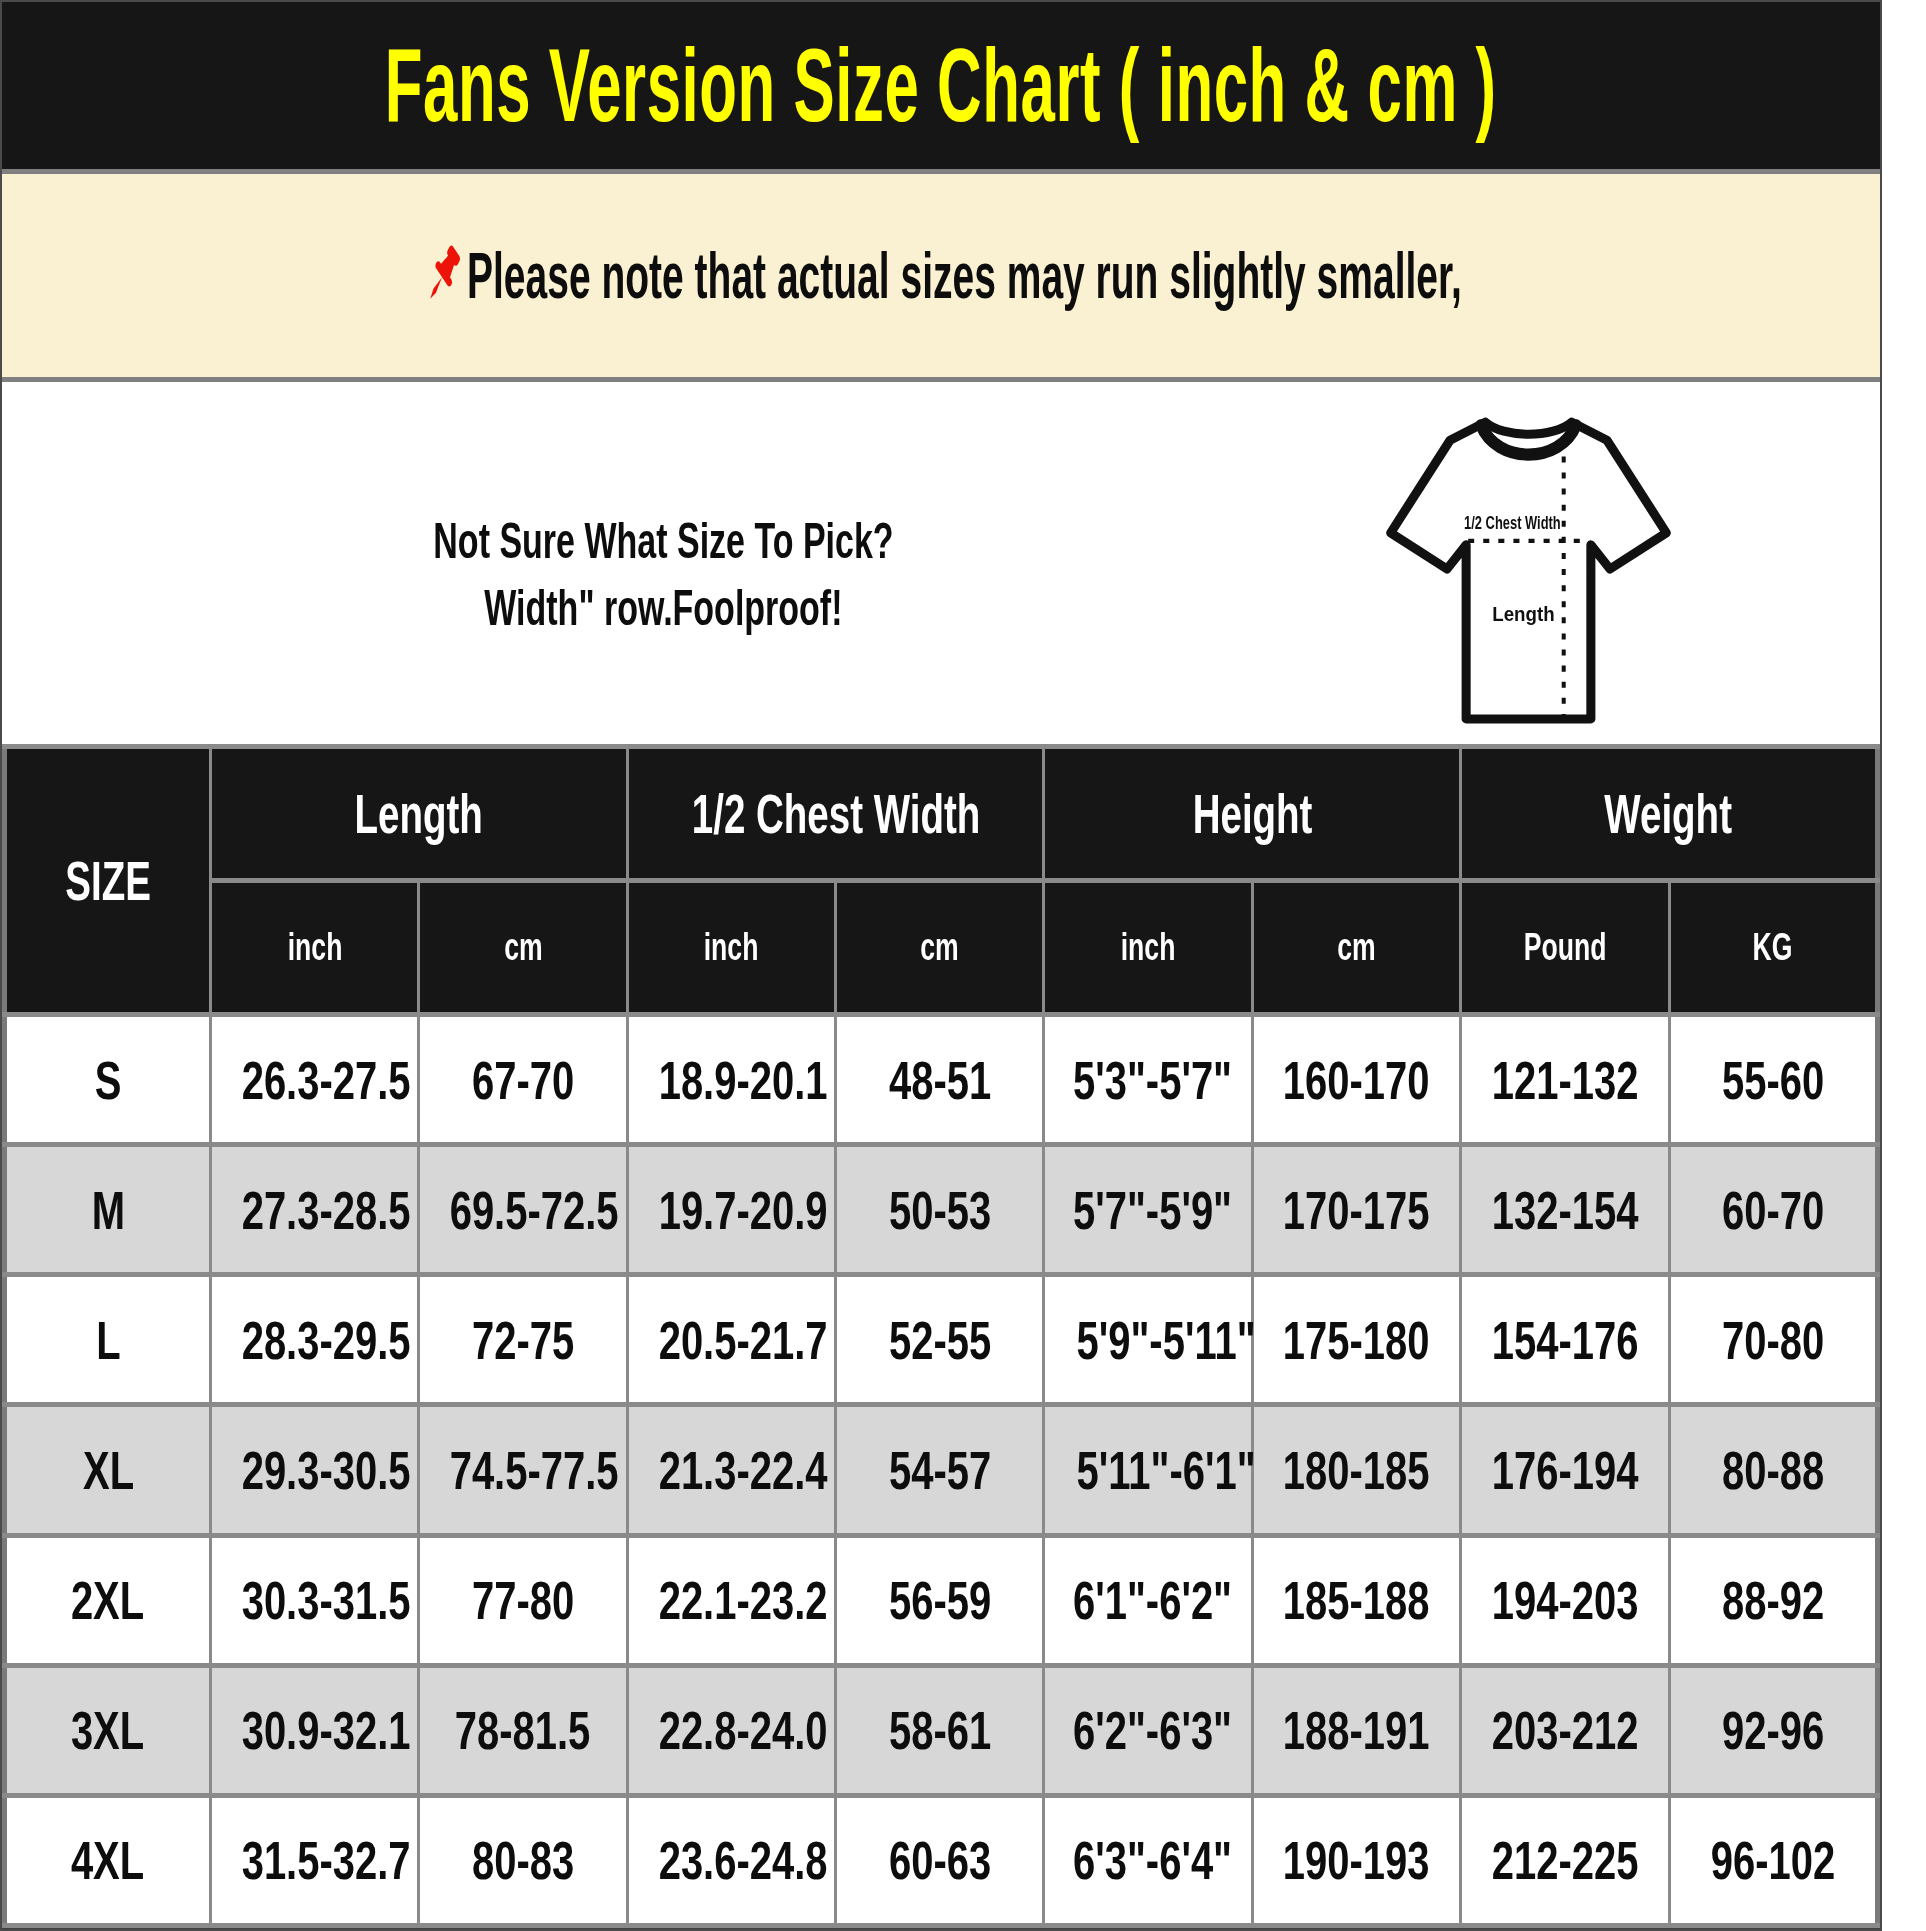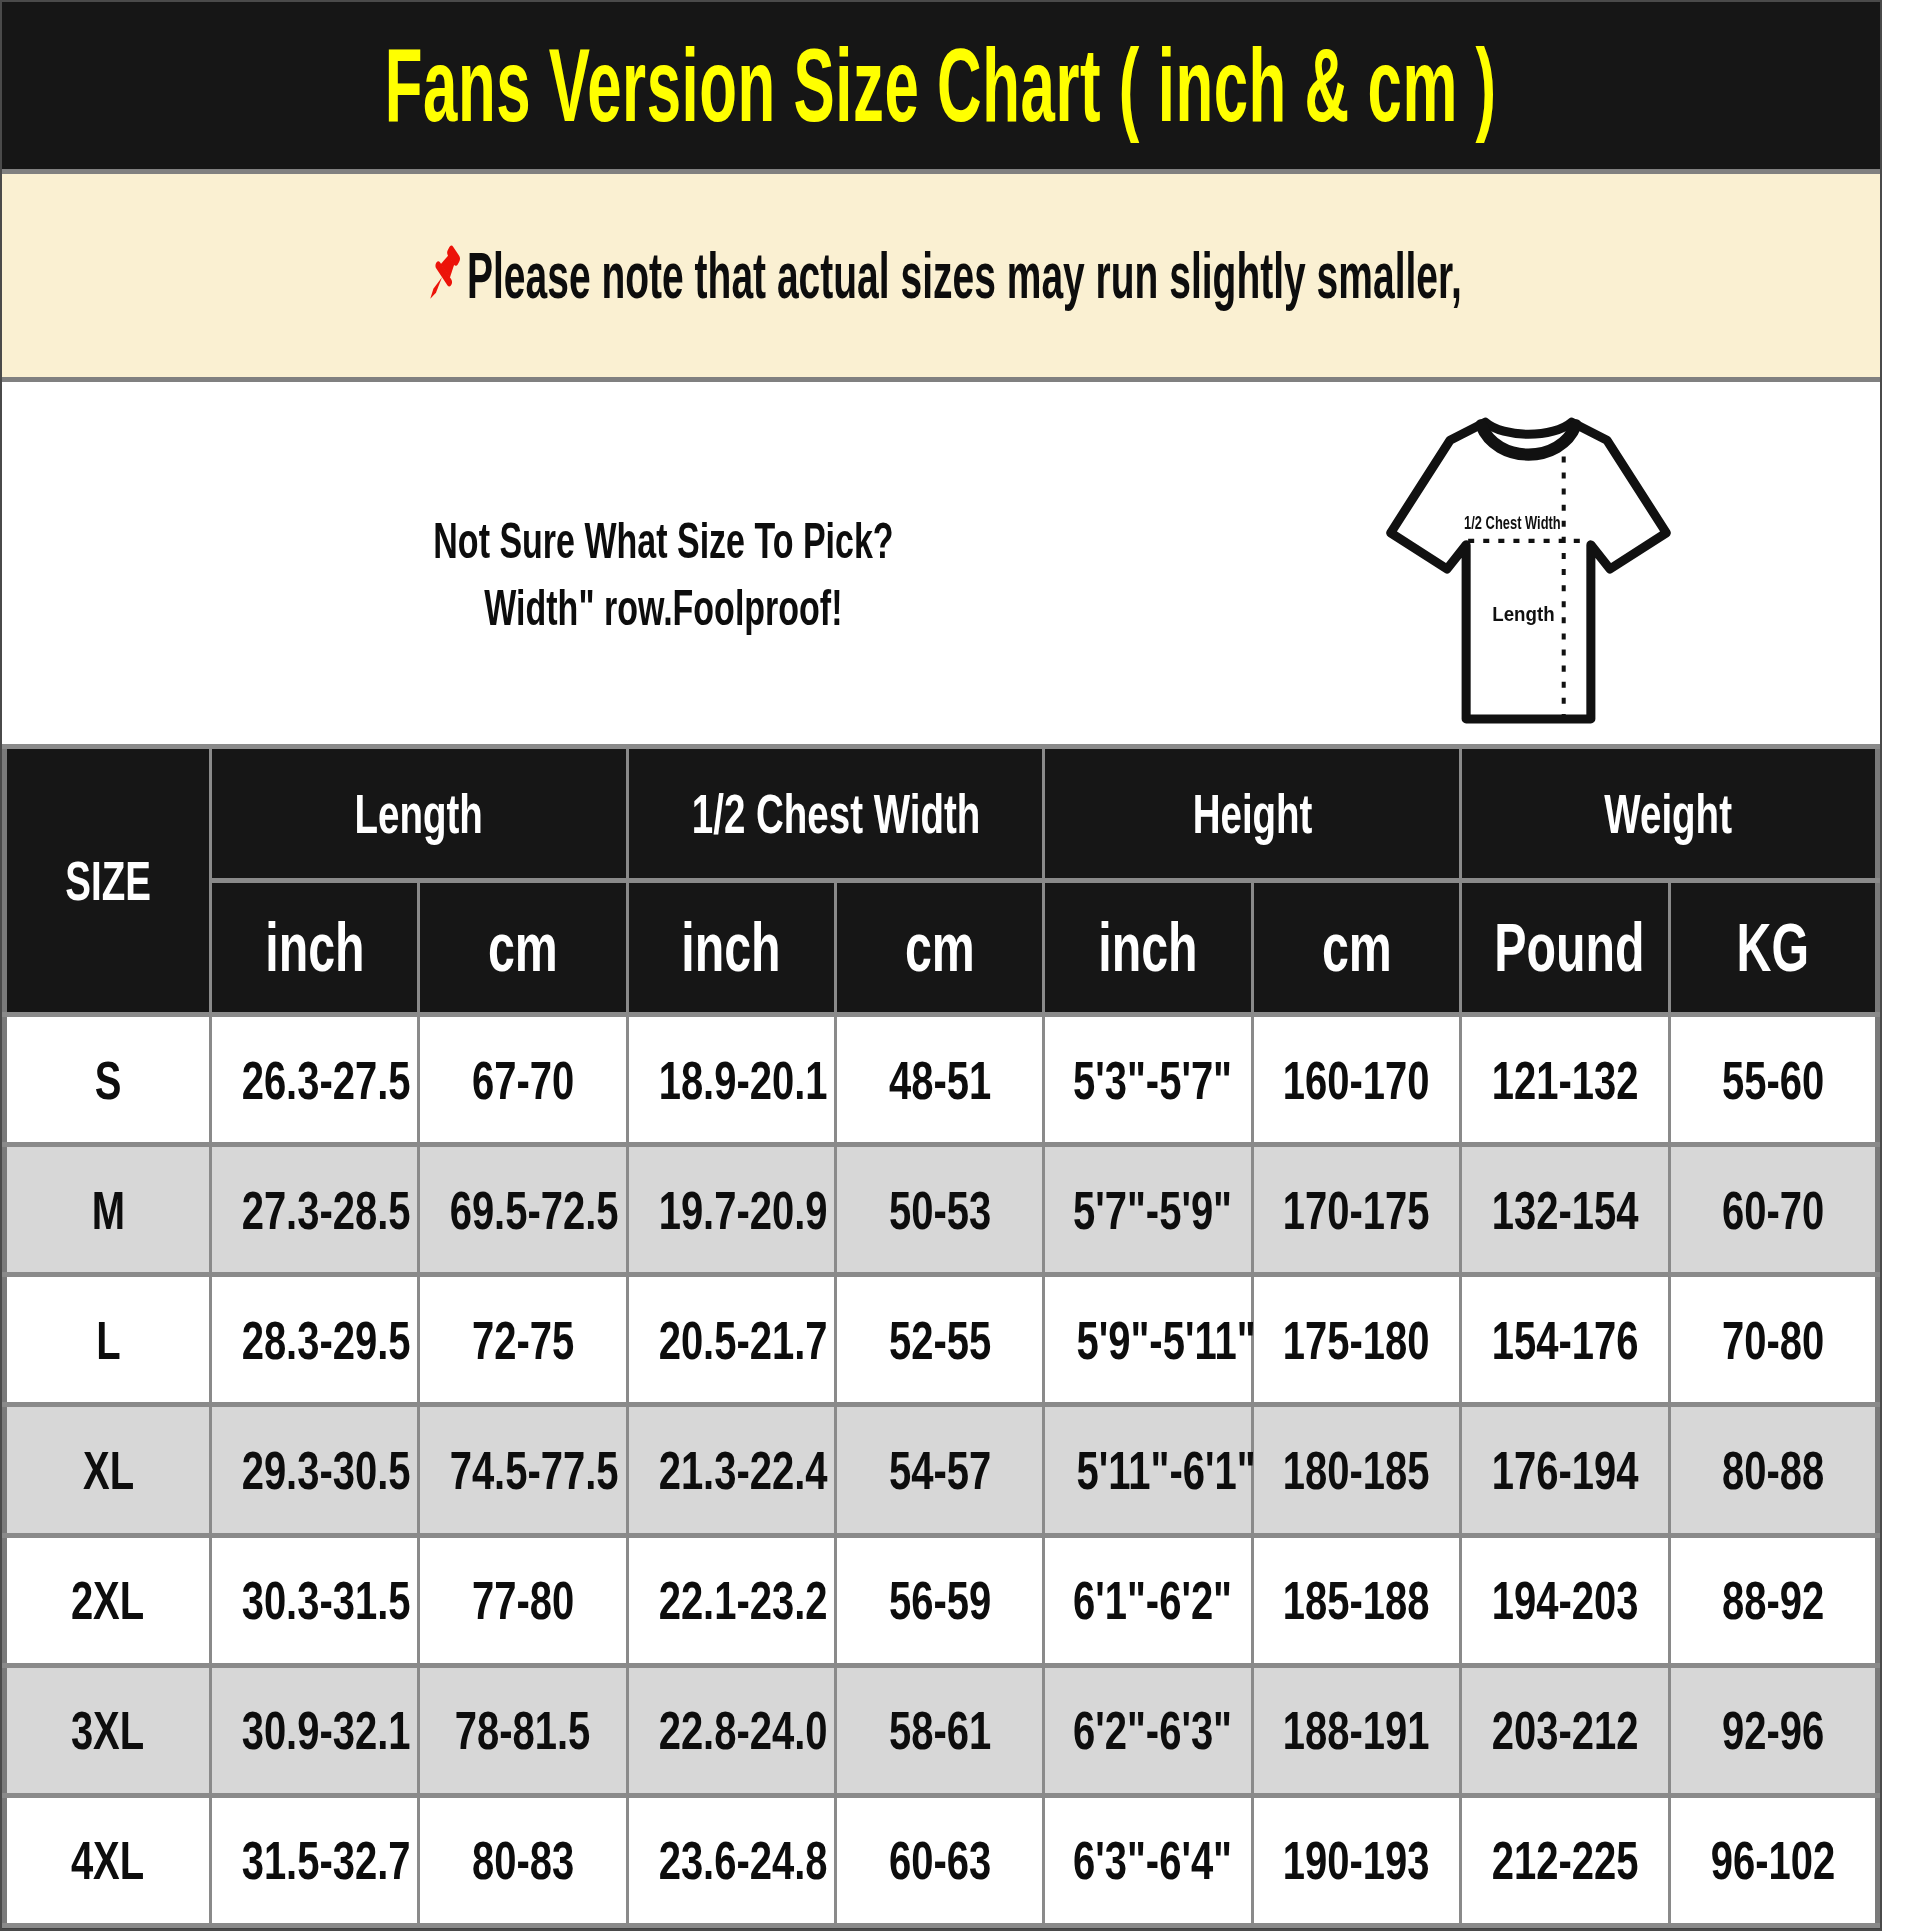--- a/index.html
+++ b/index.html
@@ -29,21 +29,21 @@
   .guide { height:362px; background:#ffffff; display:flex; }
   .guide-text { width:1322px; display:flex; flex-direction:column; justify-content:center; text-align:center;
                 font-weight:bold; color:#0d0d0d; font-size:50px; line-height:1.33; padding-top:23px; }
   .guide-figure { flex:1; display:flex; align-items:center; justify-content:flex-start; padding-left:7.3px; }
   .guide-figure svg { width:395px; height:342px; }
 
   
   table { width:100%; height:1184px; border-collapse:collapse; table-layout:fixed; border:5.5px solid #7a7a7a; }
   th, td { border:3.7px solid #8a8a8a; border-top-width:5.5px; border-bottom-width:5.5px; text-align:center; vertical-align:middle; }
   thead th { background:#161616; color:#ffffff; font-size:55px; font-weight:bold; }
-  thead tr.subrow th { font-size:69px; }
+  thead tr.subrow th { font-size:38px; }
   thead tr { height:134px; }
   tbody tr { height:128px; }
   tbody td { font-size:54px; font-weight:bold; color:#0d0d0d; background:#ffffff; }
   tbody tr.alt td { background:#d7d7d7; }
 </style>
 </head>
 <body>
 
 <div id="page">
 

